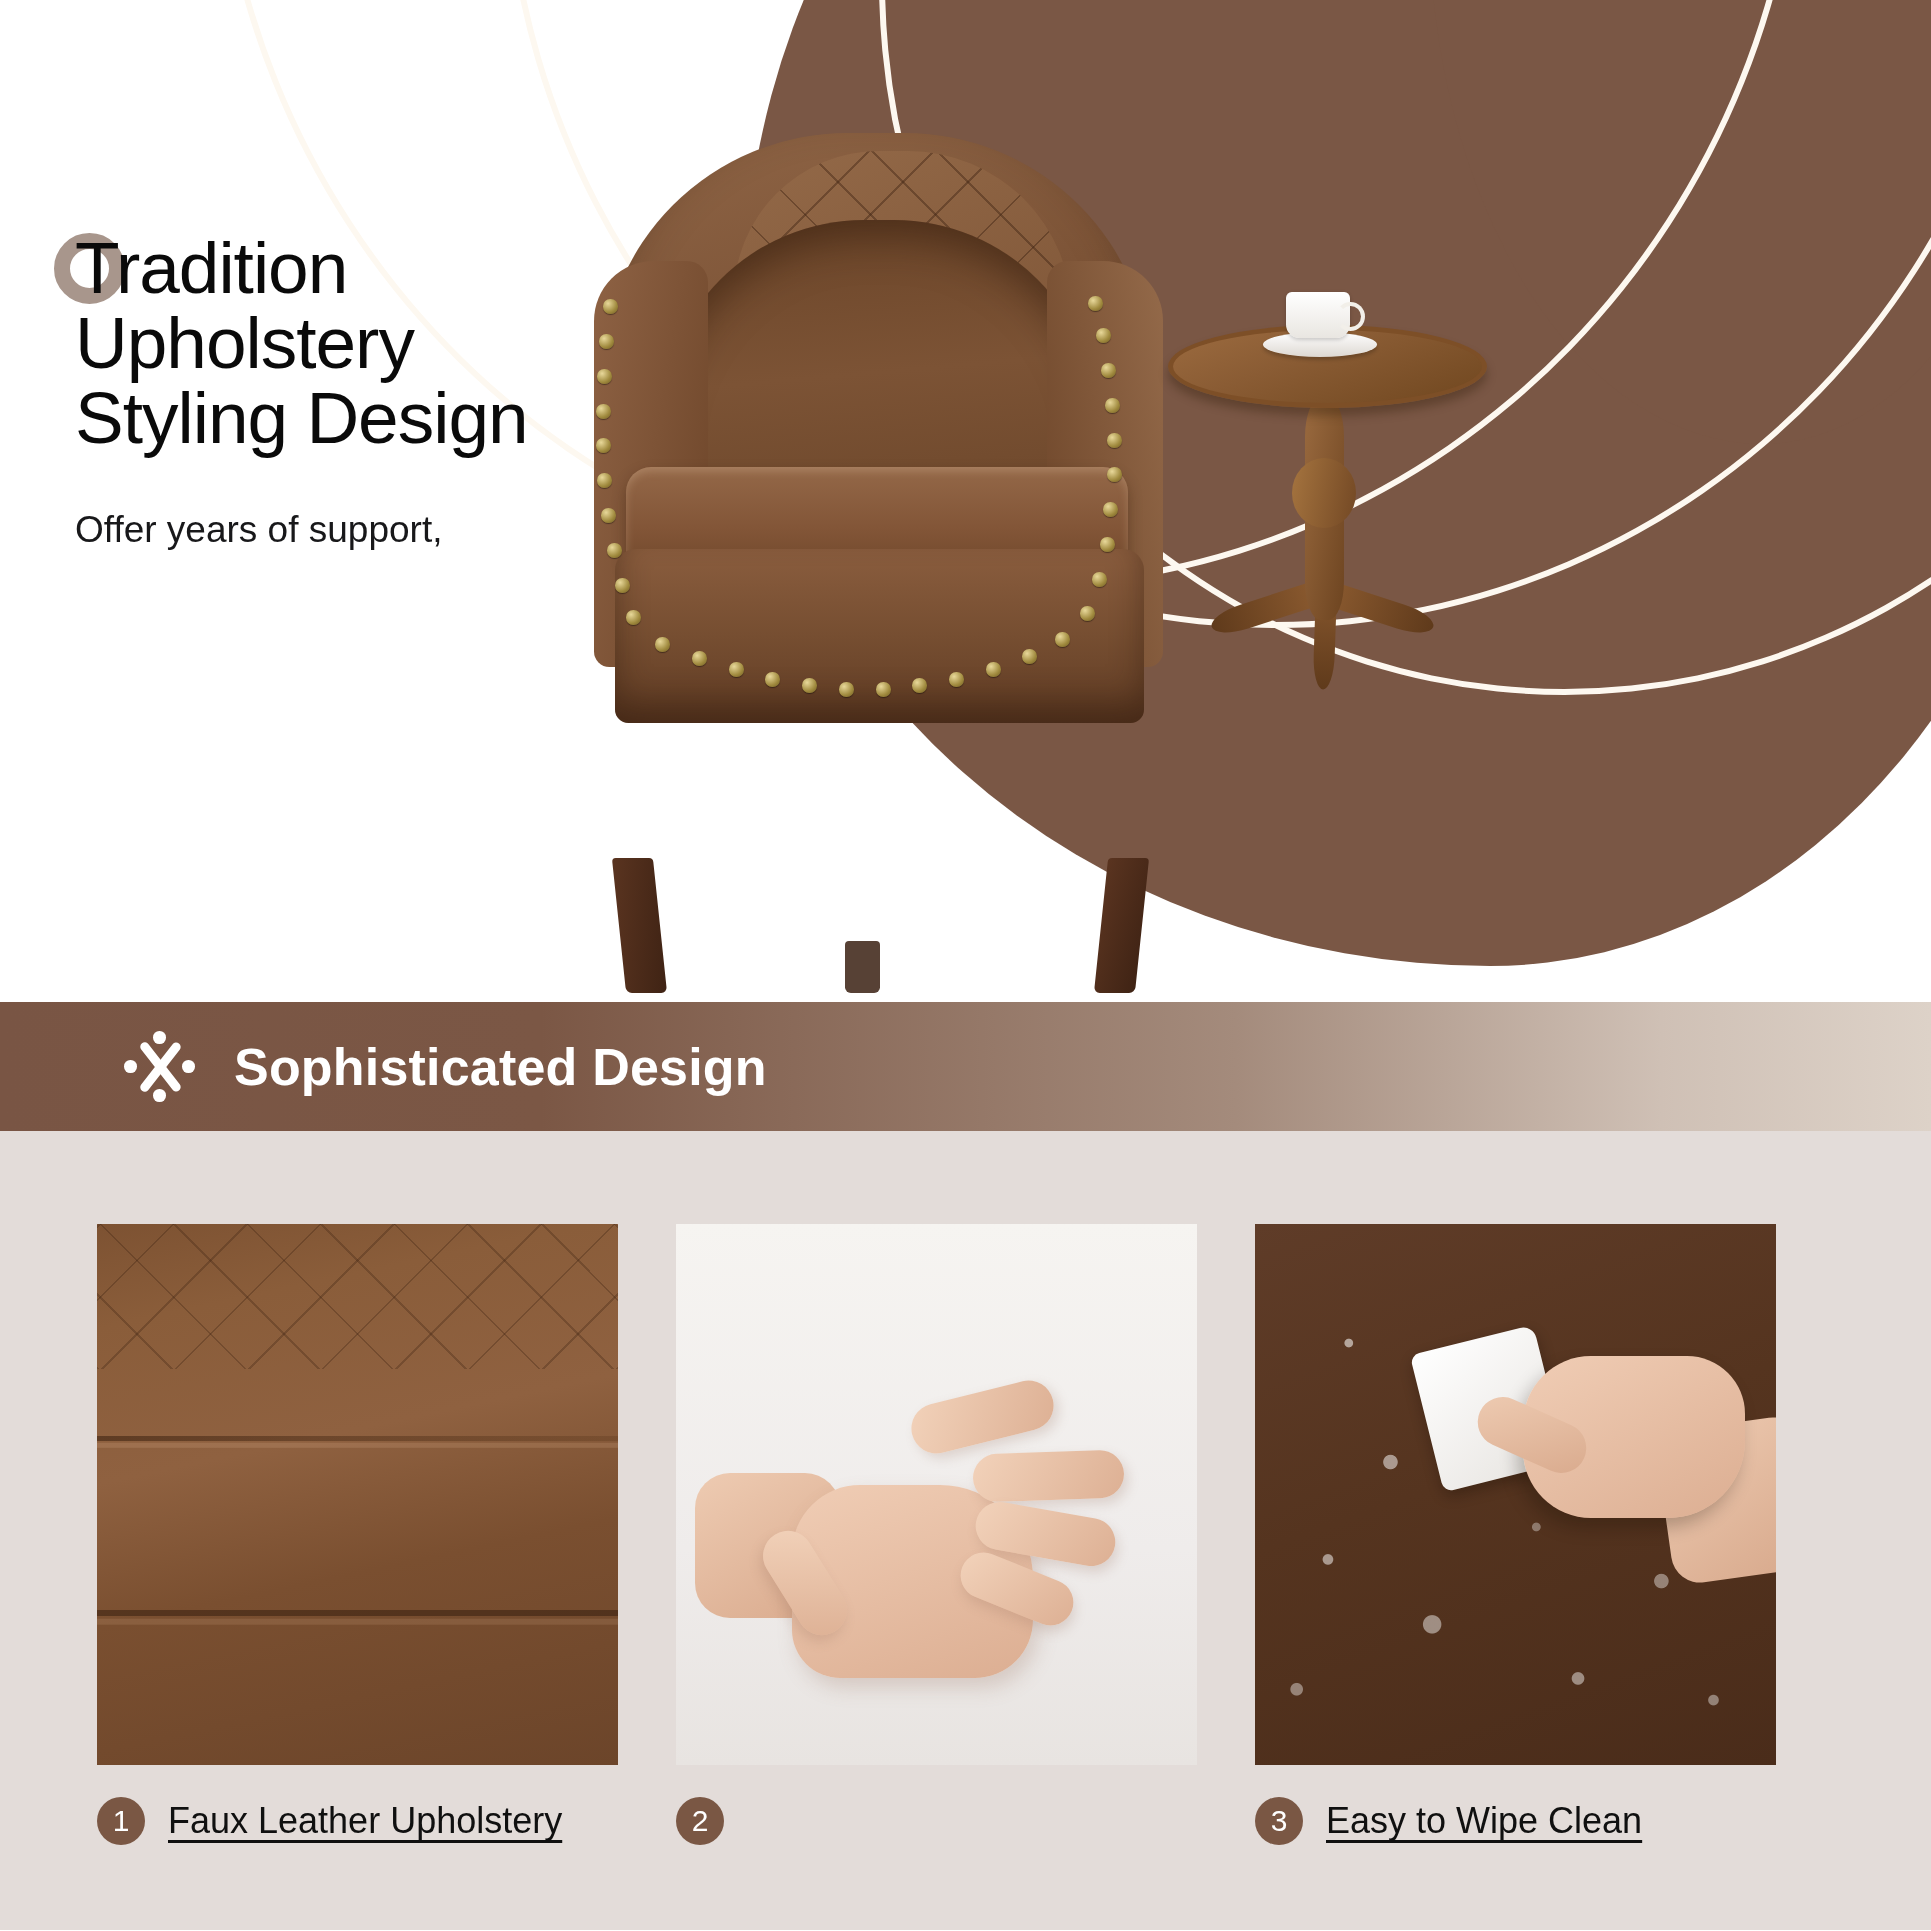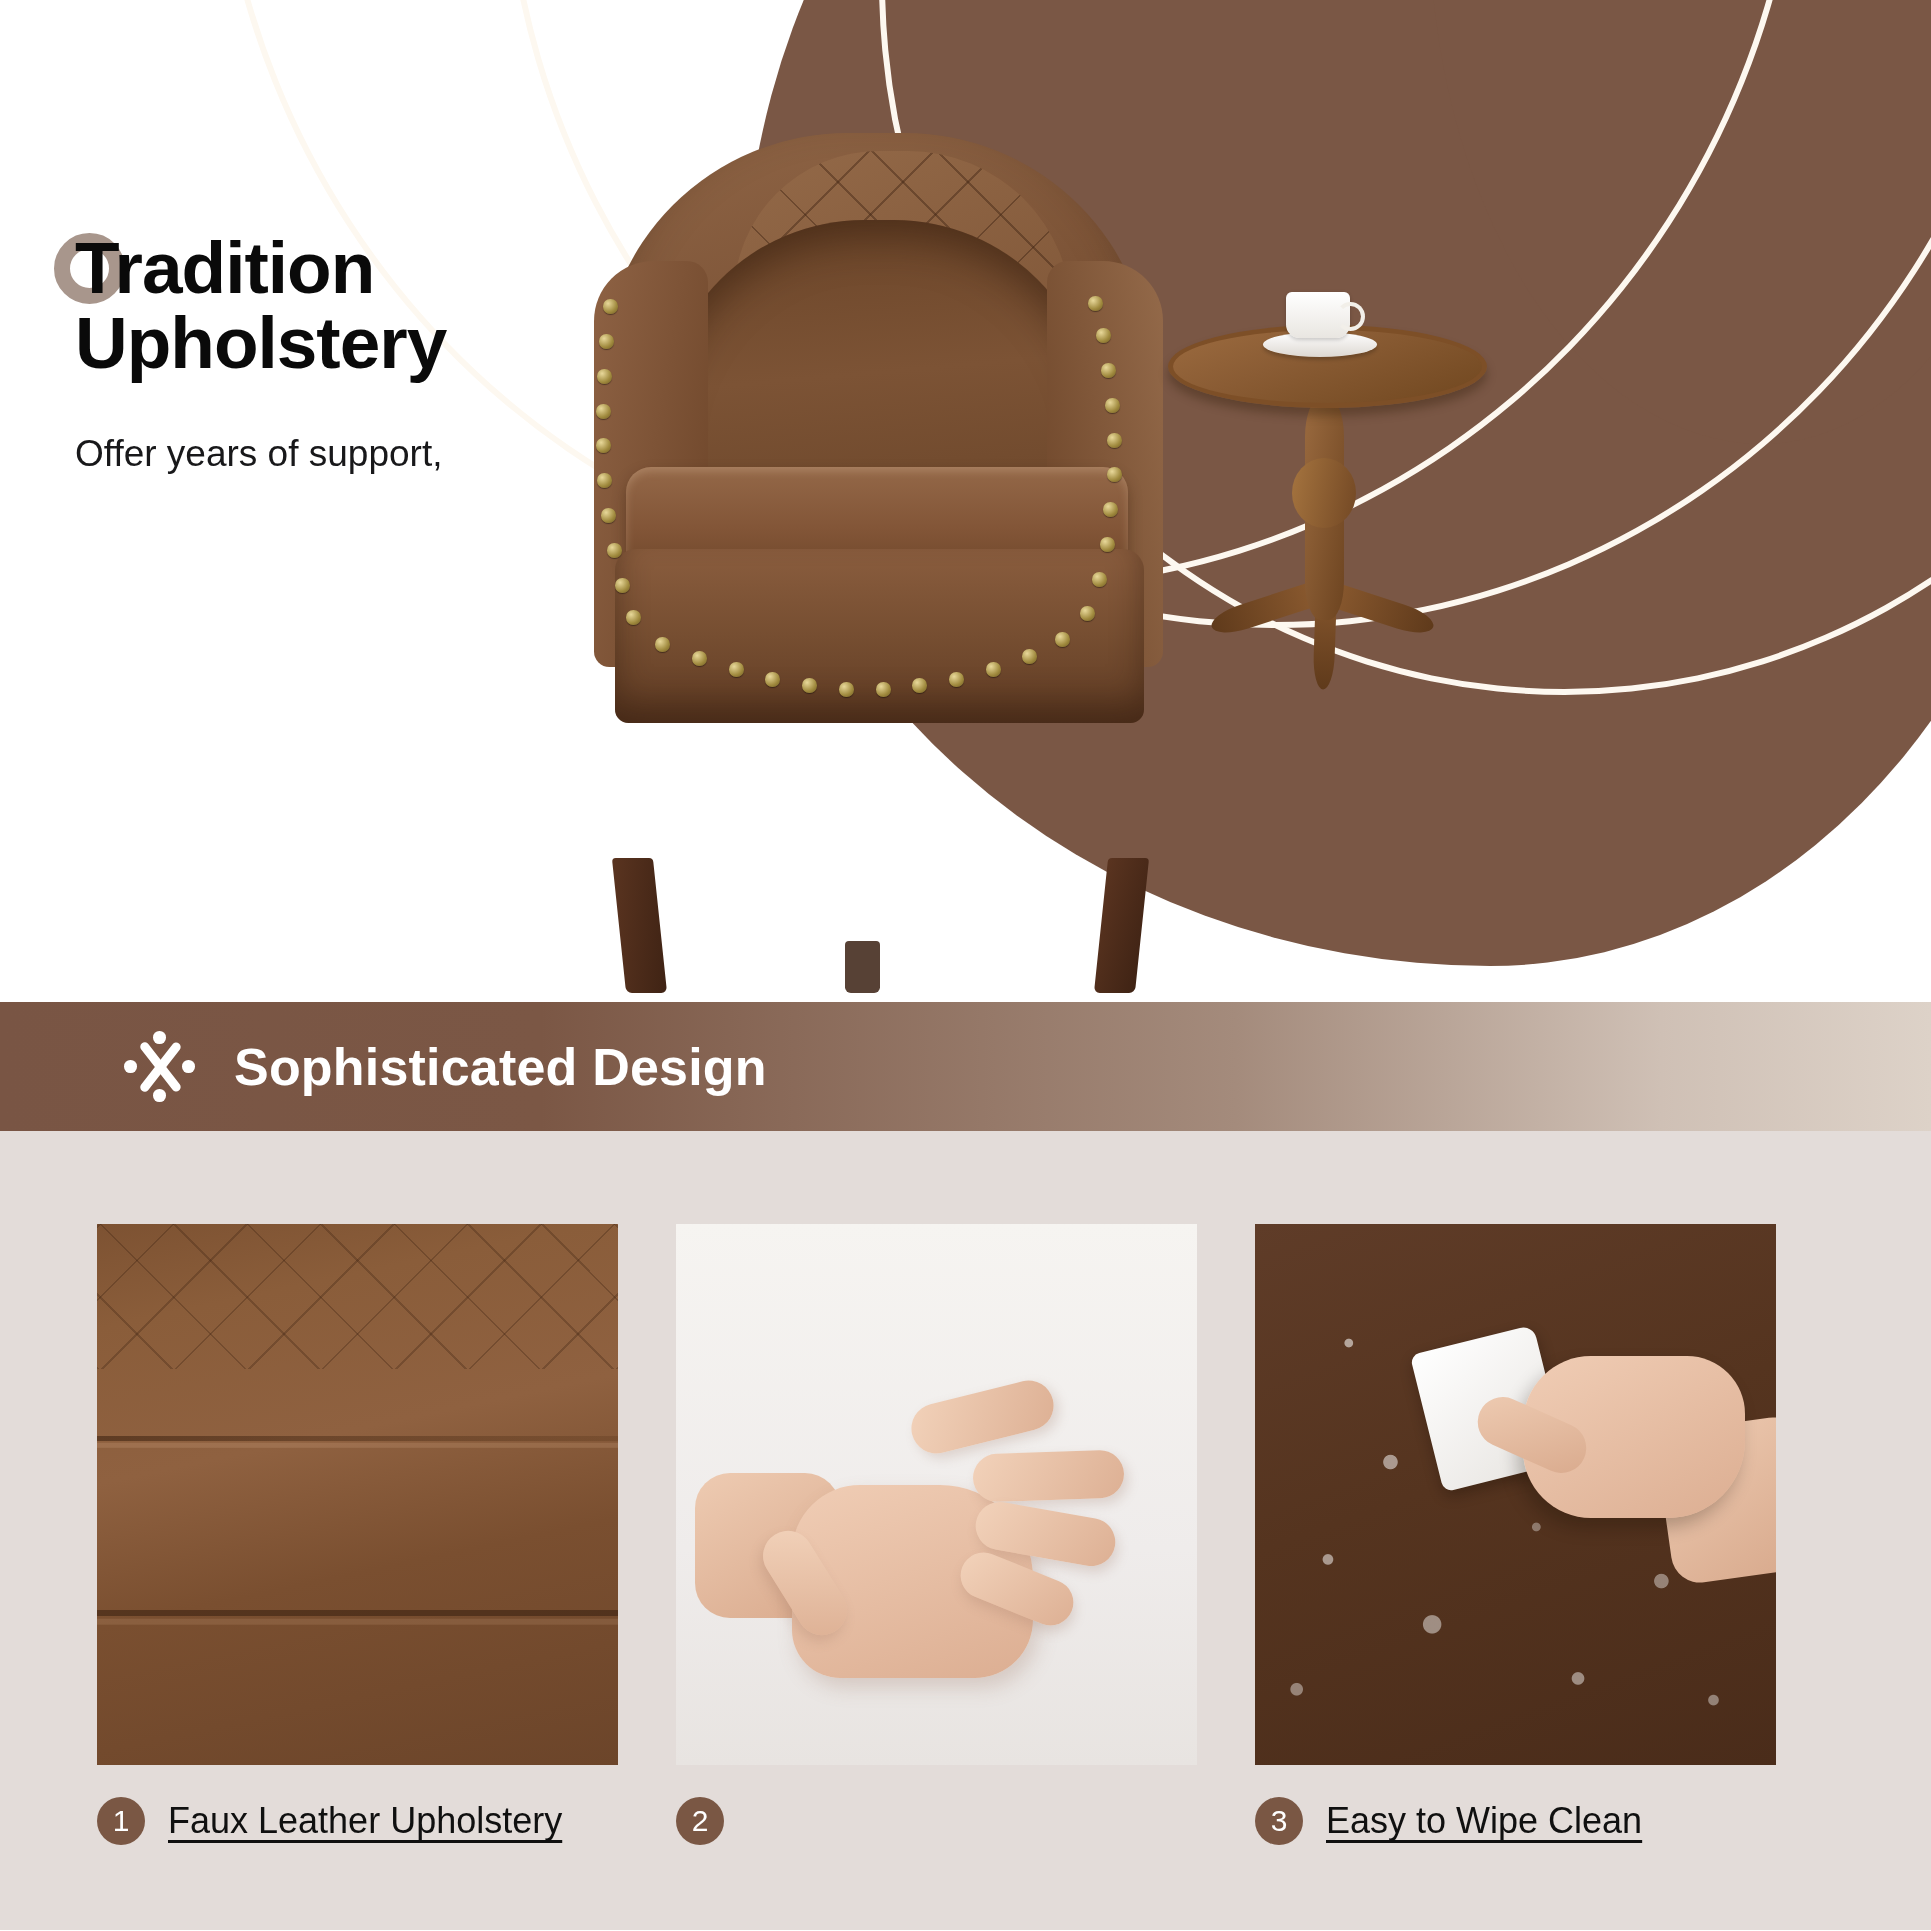--- a/index.html
+++ b/index.html
@@ -40,21 +40,21 @@
   .arc-c{ right:-319px; top:-734px;  width:1371px; height:1429px; }
 
   
   .hero-copy{ position:absolute; left:75px; top:230px; z-index:6; width:599px; }
   .ring-accent{
     position:absolute; left:-21px; top:2.9px;
     width:71px; height:71px; border-radius:50%;
     border:16.4px solid #a8968c; z-index:-1;
   }
   .headline{
-    font-size:73px; line-height:1.03; font-weight:bold;
+    font-size:73px; line-height:1.03; font-weight:normal;
     color:#0a0a0a; letter-spacing:-1px;
   }
   .subcopy{
     margin-top:48px; font-size:37px; line-height:1.42;
     color:#18181a; font-weight:normal; max-width:502px;
   }
 
   
   .chair-stage{ position:absolute; left:526px; top:116px; width:705px; height:763px; z-index:5; }
 
@@ -350,20 +350,21 @@
       <div class="tabletop"></div>
       <div class="saucer"></div>
       <div class="cup"></div>
     </div>
 
     <div class="hero-copy">
       <span class="ring-accent"></span>
       <h1 class="headline">
         <span>Tradition</span><br>
         <span>Upholstery</span><br>
+        <span>Styling Design</span>
       </h1>
       <p class="subcopy">
         <span>Offer years of support,</span><br>
       </p>
     </div>
   </section>
 
   <section class="banner">
     <div class="banner-icon">
       <span class="bar b1"></span>

